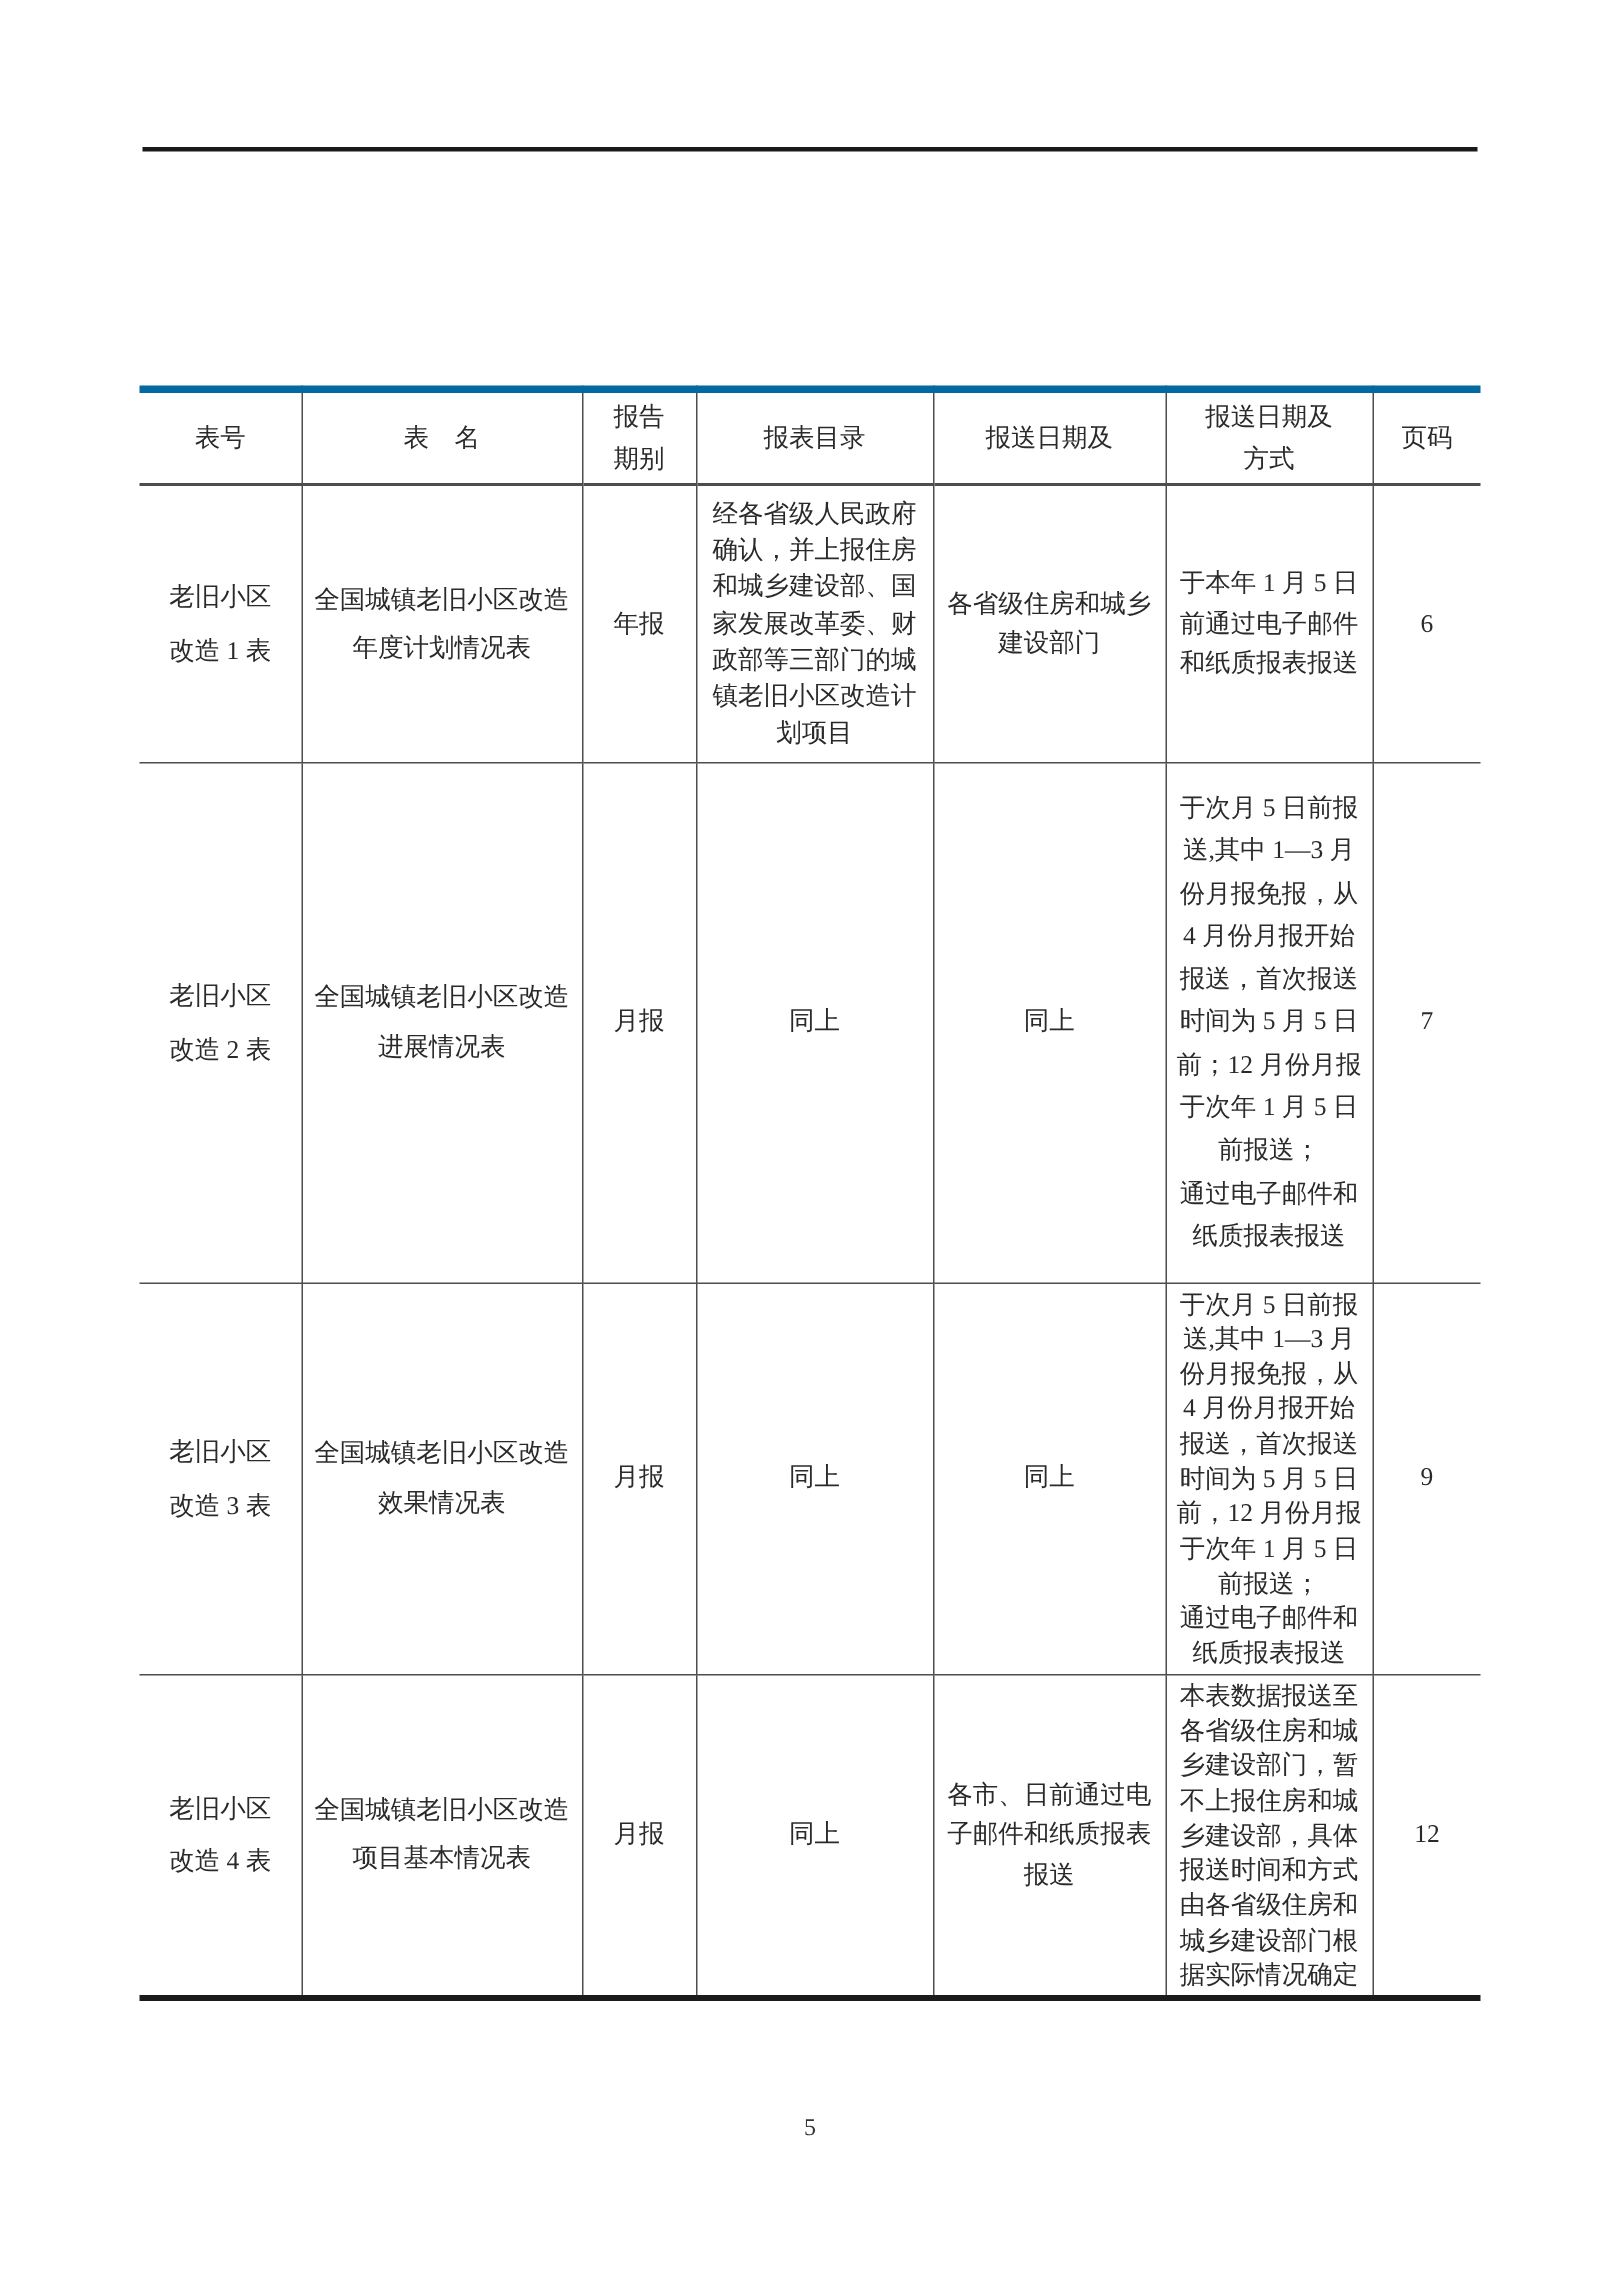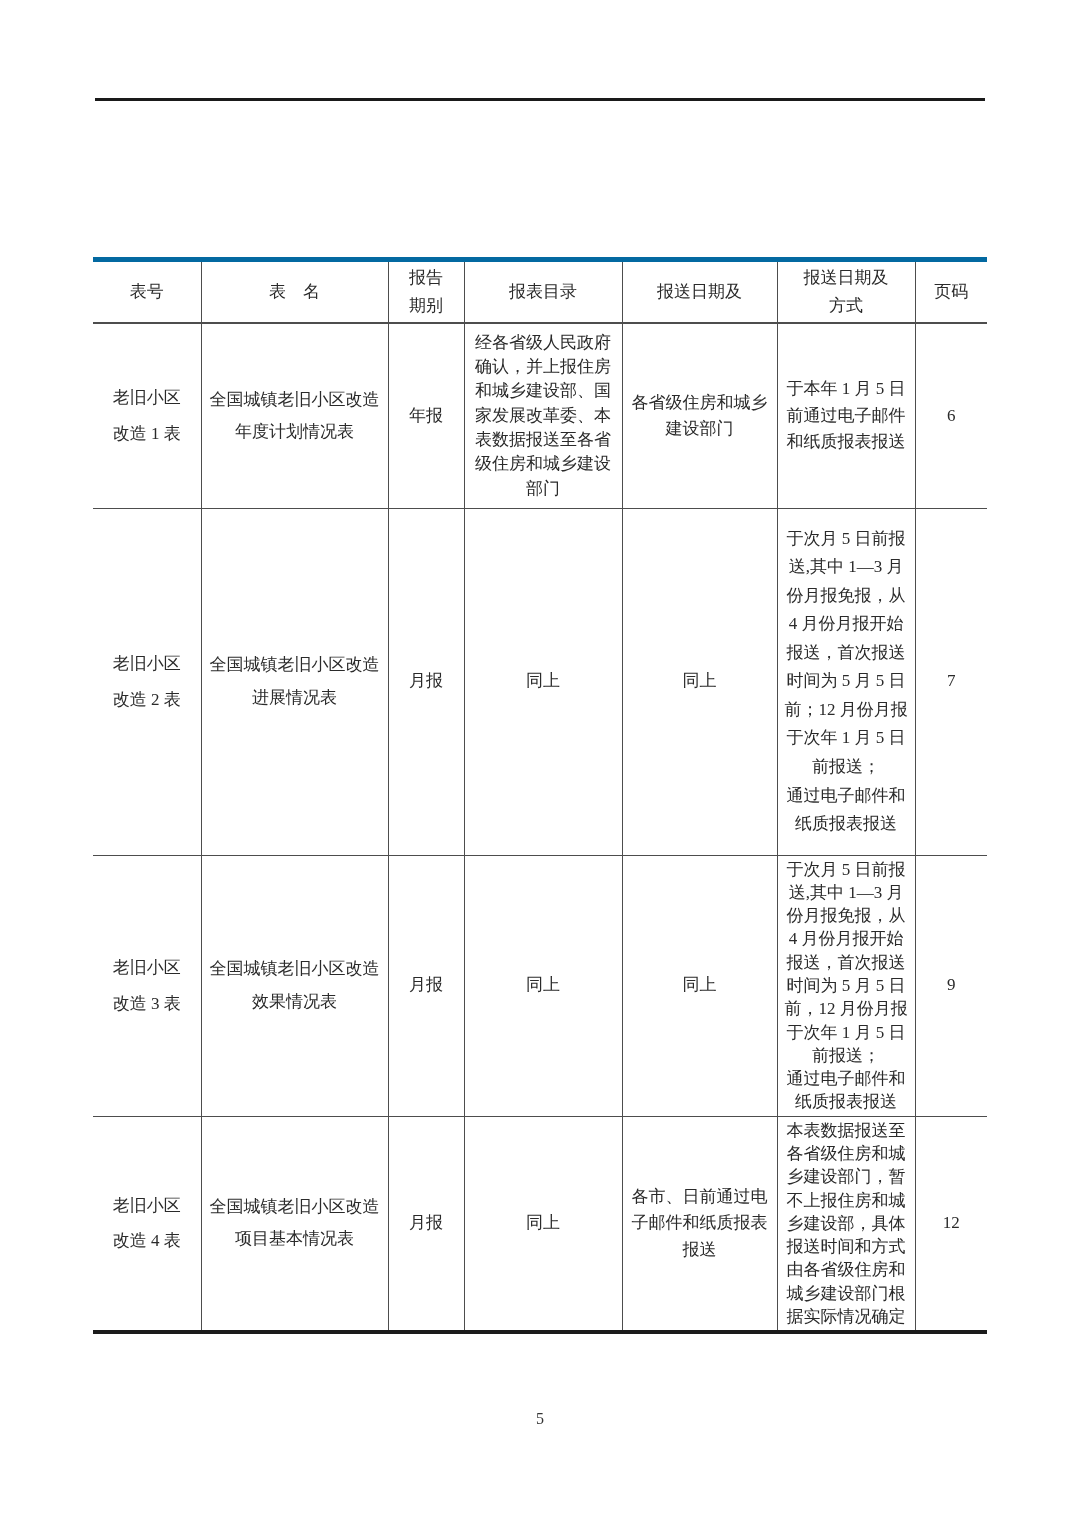--- a/index.html
+++ b/index.html
@@ -123,21 +123,21 @@
         <th>页码</th>
       </tr>
     </thead>
     <tbody>
       <tr class="r1">
         <td class="c-code">老旧小区
 改造 1 表</td>
         <td class="c-name">全国城镇老旧小区改造
 年度计划情况表</td>
         <td>年报</td>
-        <td class="lh-scope">经各省级人民政府确认，并上报住房和城乡建设部、国家发展改革委、本表数据报送至各省级住房和城乡建设部门</td>
+        <td class="lh-scope">经各省级人民政府确认，并上报住房和城乡建设部、国家发展改革委、财政部等三部门的城镇老旧小区改造计划项目</td>
         <td>各省级住房和城乡建设部门</td>
         <td>于本年 1 月 5 日前通过电子邮件和纸质报表报送</td>
         <td>6</td>
       </tr>
       <tr class="r2">
         <td class="c-code">老旧小区
 改造 2 表</td>
         <td class="c-name">全国城镇老旧小区改造
 进展情况表</td>
         <td>月报</td>

